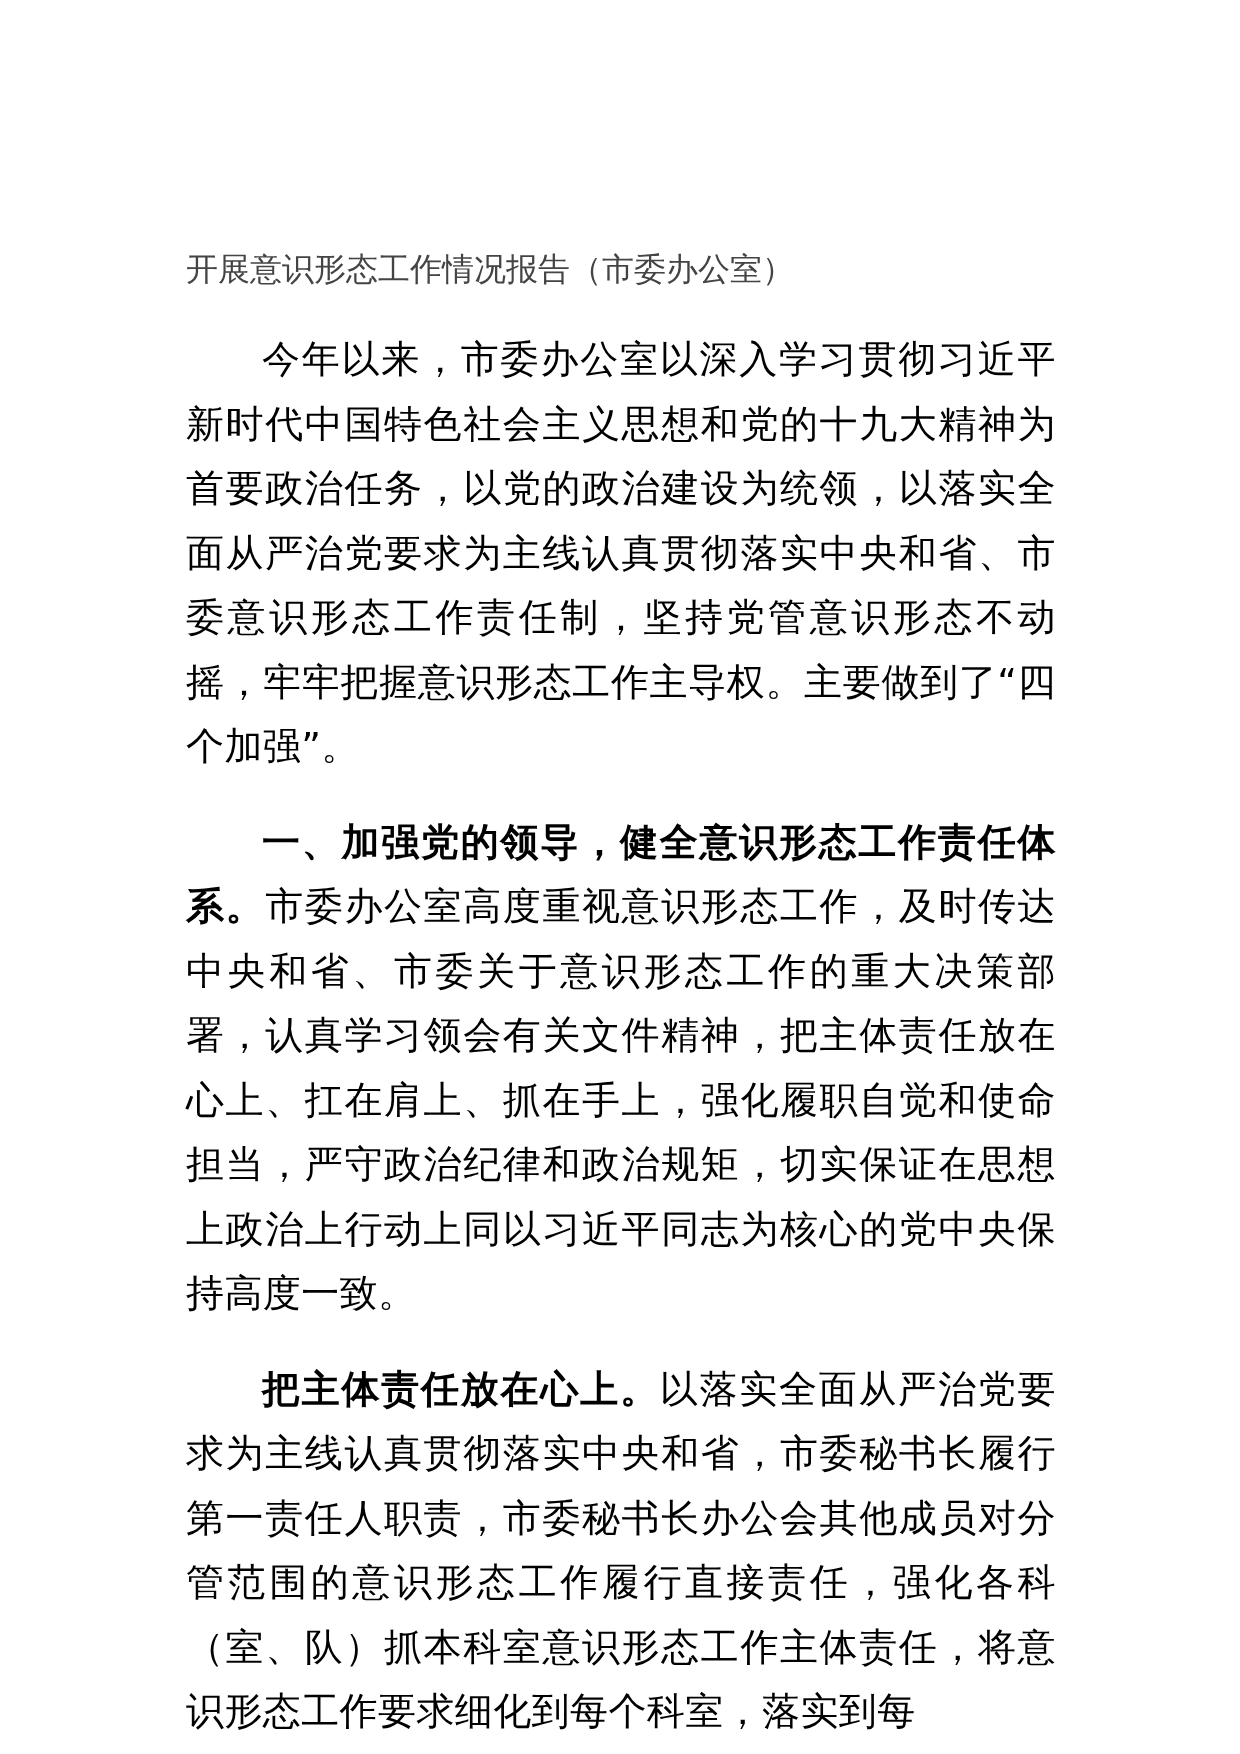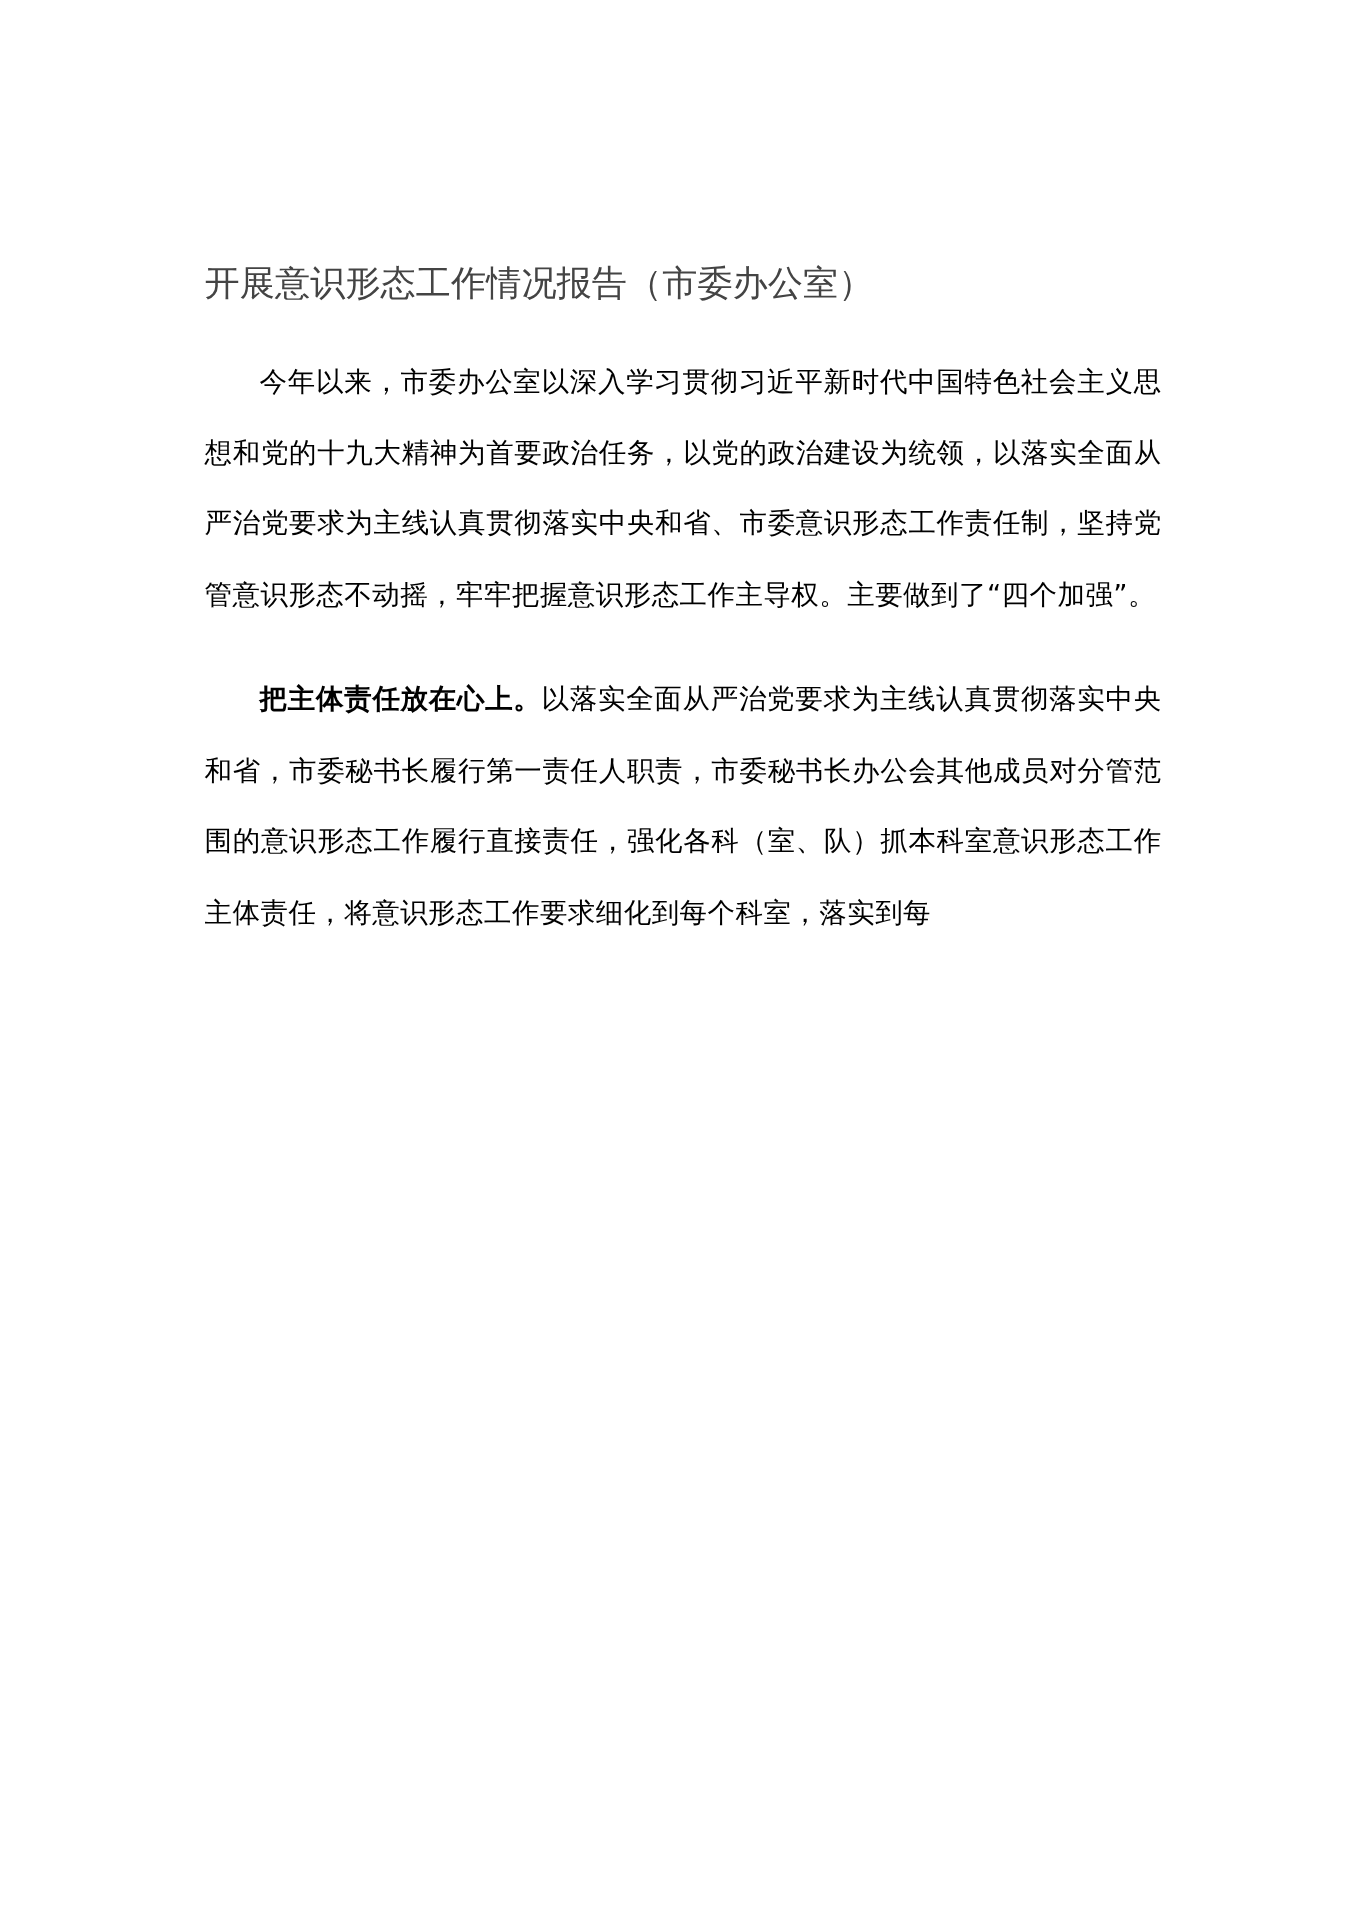--- a/index.html
+++ b/index.html
@@ -9,37 +9,38 @@
     left: 186px;
     top: 233px;
     width: 870px;
     font-family: "DejaVu Sans", "Liberation Sans", sans-serif;
     color: #000000;
   }
   .title {
     font-size: 32px;
     line-height: 40px;
     color: #444444;
-    margin: 4px 0 38px 0;
+    margin: 16px 0 38px 0;
     white-space: nowrap;
     letter-spacing: 0px;
   }
   .para {
-    font-size: 25px;
+    font-size: 38px;
     line-height: 64.5px;
     margin: 0 0 31px 0;
     text-indent: 2em;
     text-align: justify;
     letter-spacing: 0.4px;
   }
   .lead { font-weight: bold; }
 </style>
 </head>
 <body>
 
 <div class="page">
   <div class="title">开展意识形态工作情况报告（市委办公室）</div>
 
   <p class="para"><span class="lead"></span><span>今年以来，市委办公室以深入学习贯彻习近平新时代中国特色社会主义思想和党的十九大精神为首要政治任务，以党的政治建设为统领，以落实全面从严治党要求为主线认真贯彻落实中央和省、市委意识形态工作责任制，坚持党管意识形态不动摇，牢牢把握意识形态工作主导权。主要做到了“四个加强”。</span></p>
 
+  <p class="para"><span class="lead">一、加强党的领导，健全意识形态工作责任体系。</span><span>市委办公室高度重视意识形态工作，及时传达中央和省、市委关于意识形态工作的重大决策部署，认真学习领会有关文件精神，把主体责任放在心上、扛在肩上、抓在手上，强化履职自觉和使命担当，严守政治纪律和政治规矩，切实保证在思想上政治上行动上同以习近平同志为核心的党中央保持高度一致。</span></p>
 
   <p class="para"><span class="lead">把主体责任放在心上。</span><span>以落实全面从严治党要求为主线认真贯彻落实中央和省，市委秘书长履行第一责任人职责，市委秘书长办公会其他成员对分管范围的意识形态工作履行直接责任，强化各科（室、队）抓本科室意识形态工作主体责任，将意识形态工作要求细化到每个科室，落实到每</span></p>
 </div>
 
 </body></html>

